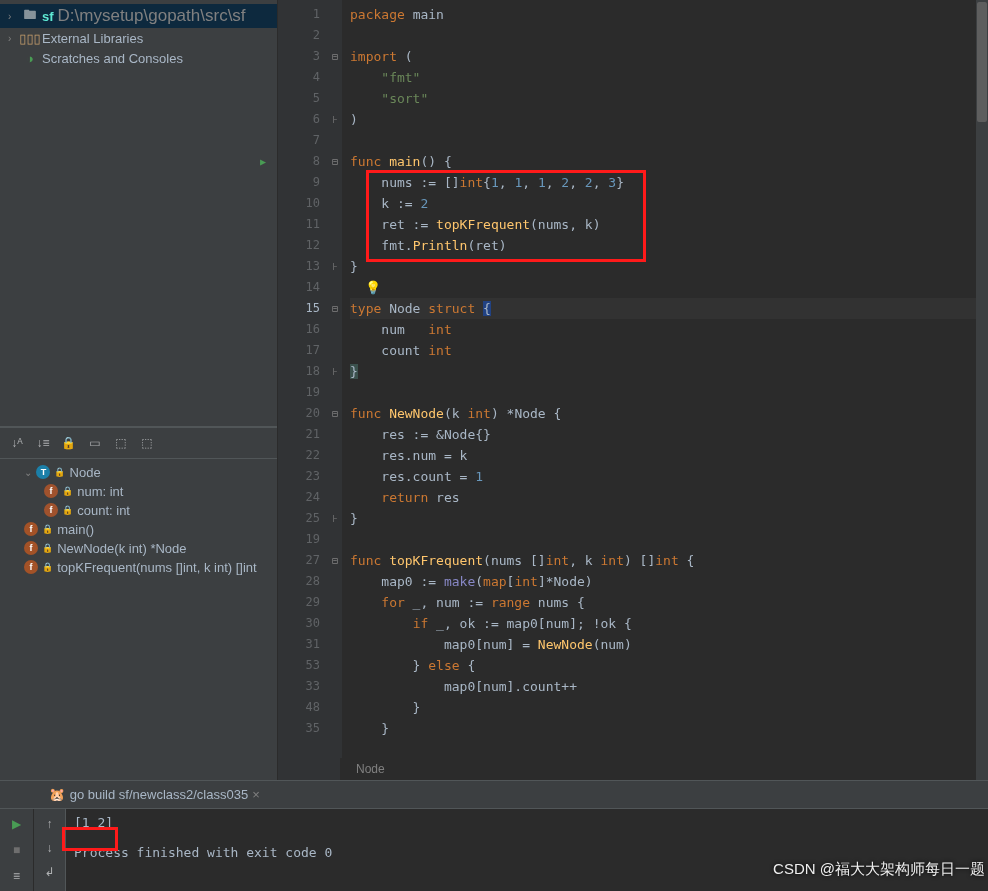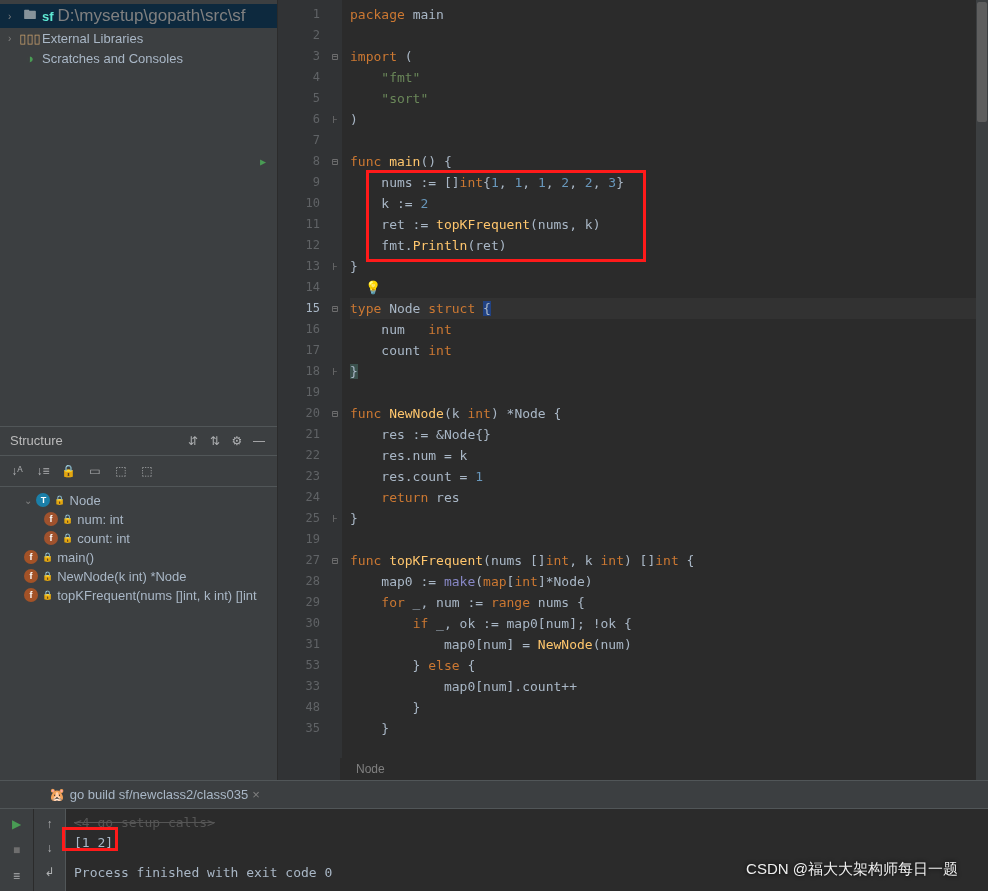--- a/index.html
+++ b/index.html
@@ -59,21 +59,21 @@
 .run-tab { display: flex; align-items: center; gap: 4px; padding: 2px 6px; }
 .run-tab-close { color: #808080; cursor: pointer; }
 .run-body { display: flex; height: 82px; }
 .run-toolbar { width: 34px; background: #3c3f41; display: flex; flex-direction: column; align-items: center; padding: 4px 0; gap: 4px; border-right: 1px solid #2b2b2b; }
 .run-tool-btn { width: 22px; height: 22px; display: flex; align-items: center; justify-content: center; cursor: pointer; color: #afb1b3; font-size: 12px; }
 .run-tool-btn.play { color: #499c54; }
 .run-nav { width: 32px; background: #3c3f41; display: flex; flex-direction: column; align-items: center; padding: 4px 0; gap: 2px; border-right: 1px solid #515658; }
 .console { flex: 1; padding: 4px 8px; font-family: 'Consolas', monospace; font-size: 13px; line-height: 20px; position: relative; }
 .console-line { color: #a9b7c6; }
 .console-dim { color: #555555; text-decoration: line-through; }
-.watermark { position: absolute; bottom: 12px; right: 30px; color: #eeeeee; font-size: 15px; font-family: sans-serif; text-shadow: 0 0 4px #000; }
+.watermark { position: absolute; bottom: 12px; right: 3px; color: #eeeeee; font-size: 15px; font-family: sans-serif; text-shadow: 0 0 4px #000; }
 </style>
 </head>
 <body>
 
 <div class="main-container">
   <div class="left-panel">
     <div class="project-tree">
       <div class="tree-item selected">
         <span class="chevron">›</span>
         <span class="icon folder-icon">🖿</span>
@@ -86,29 +86,20 @@
         <span>External Libraries</span>
       </div>
       <div class="tree-item">
         <span class="chevron"></span>
         <span class="icon scratch-icon">◑</span>
         <span>Scratches and Consoles</span>
       </div>
     </div>
     <div style="flex:1"></div>
     <div class="structure-section">
-      <div class="structure-header">
-        <span class="structure-title">Structure</span>
-        <div class="header-icons">
-          <span class="header-icon">⇵</span>
-          <span class="header-icon">⇅</span>
-          <span class="header-icon">⚙</span>
-          <span class="header-icon">—</span>
-        </div>
-      </div>
       <div class="structure-toolbar">
         <span class="toolbar-btn">↓ᴬ</span>
         <span class="toolbar-btn">↓≡</span>
         <span class="toolbar-btn">🔒</span>
         <span class="toolbar-btn">▭</span>
         <span class="toolbar-btn">⬚</span>
         <span class="toolbar-btn">⬚</span>
       </div>
       <div class="structure-tree">
         <div class="struct-item indent-1">
@@ -245,21 +236,20 @@
       <span class="run-tool-btn play">▶</span>
       <span class="run-tool-btn" style="color:#6e6e6e">■</span>
       <span class="run-tool-btn">≡</span>
     </div>
     <div class="run-nav">
       <span class="run-tool-btn">↑</span>
       <span class="run-tool-btn">↓</span>
       <span class="run-tool-btn">↲</span>
     </div>
     <div class="console">
-      <div class="console-line console-dim">&lt;4 go setup calls&gt;</div>
       <div class="console-line">[1 2]</div>
       <div class="console-line" style="height:10px"></div>
       <div class="console-line">Process finished with exit code 0</div>
       <div class="highlight-box" style="left:-4px;top:18px;width:56px;height:24px"></div>
     </div>
   </div>
 </div>
 
 <div class="watermark">CSDN @福大大架构师每日一题</div>
 

